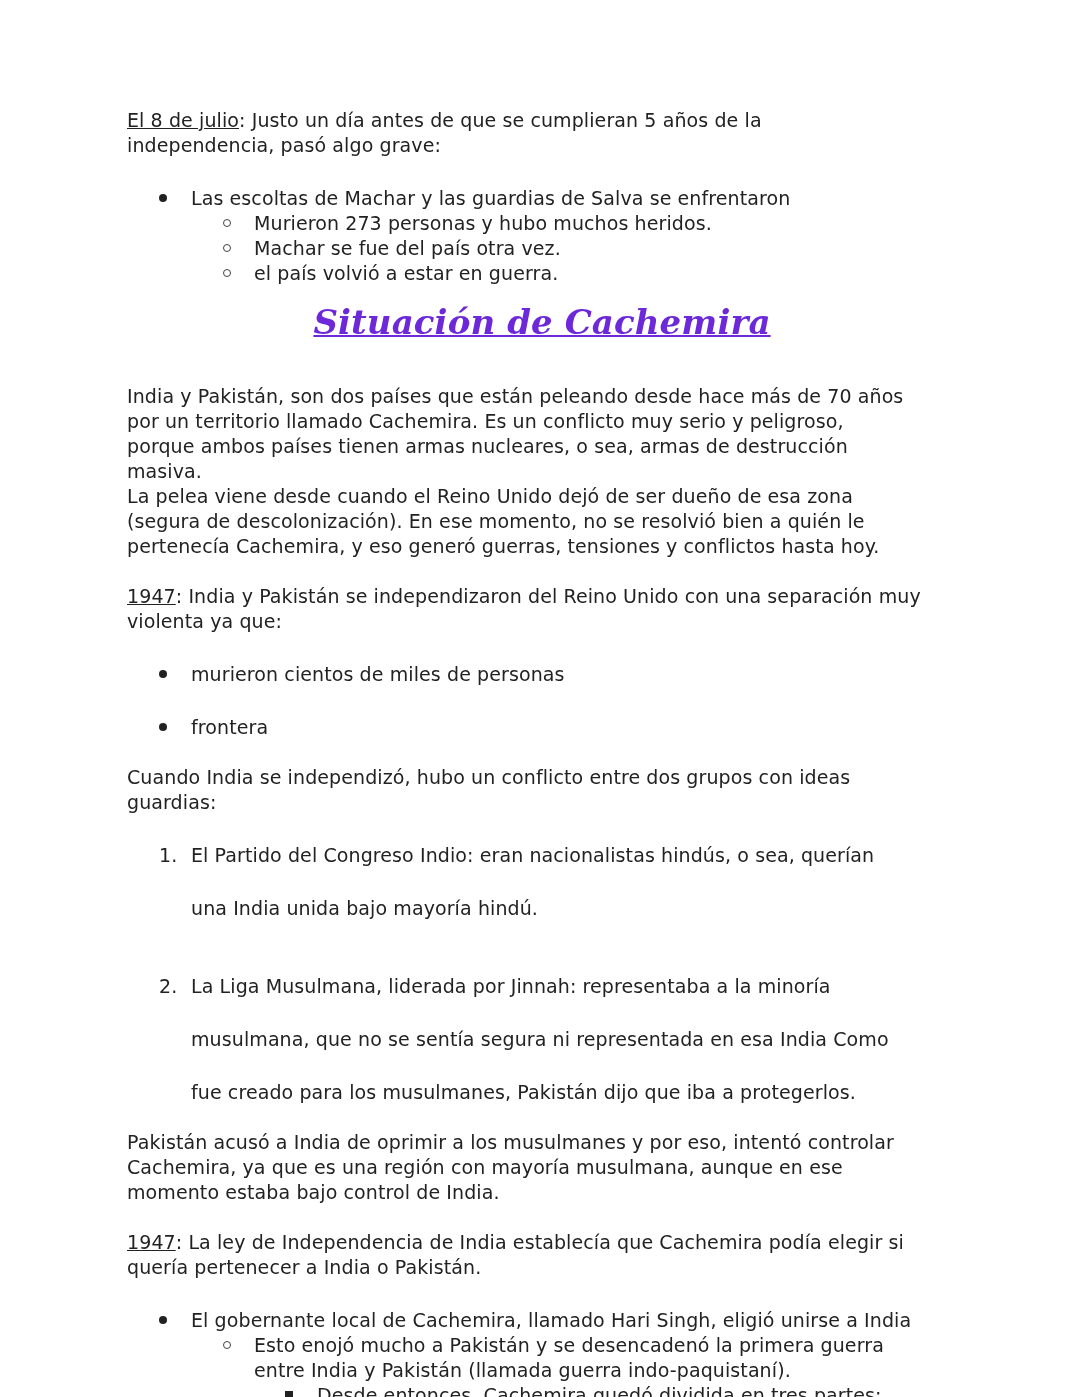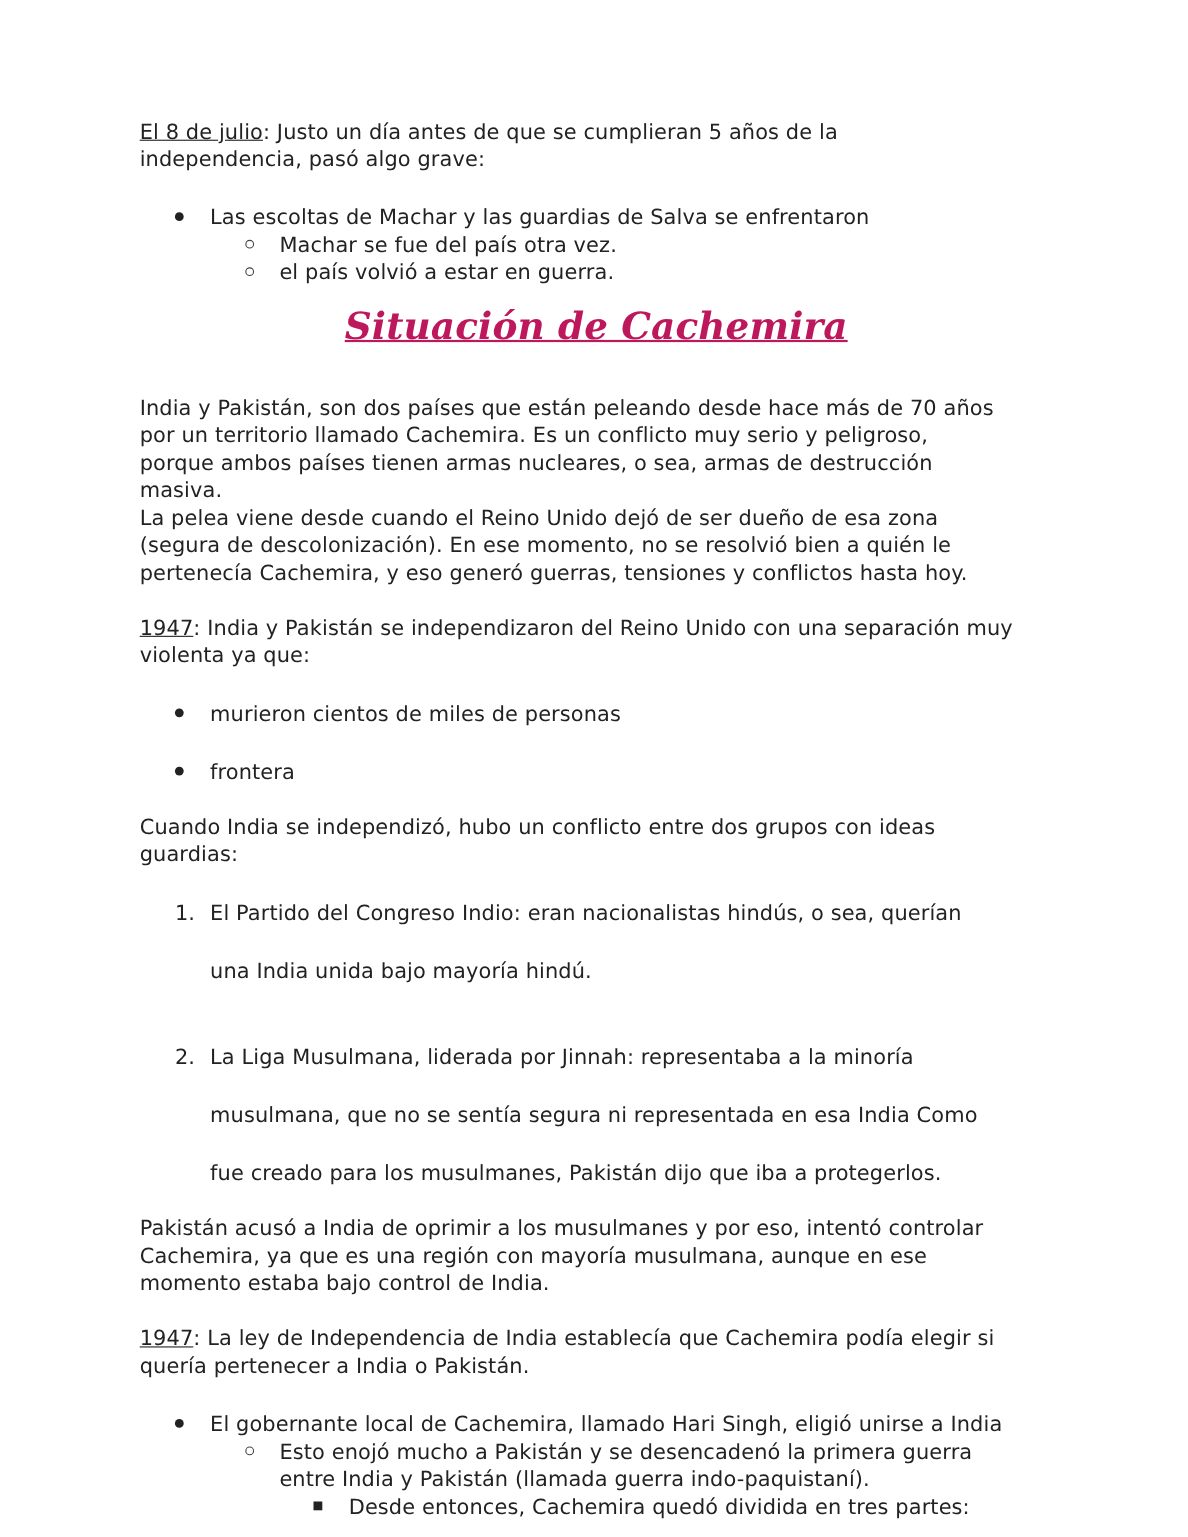--- a/index.html
+++ b/index.html
@@ -32,21 +32,21 @@
     .blank { height: 25px; }
 
     .title {
       font-family: "DejaVu Serif", serif;
       font-weight: bold;
       font-style: italic;
       font-size: 34px;
       text-decoration: underline;
       text-decoration-thickness: 2px;
       text-align: center;
-      color: #be185d;
+      color: #6d28d9;
       margin: 0;
       line-height: 52px;
       padding-top: 10px;
       padding-bottom: 36px;
     }
 
     .row {
       position: relative;
       line-height: 25px;
       white-space: nowrap;
@@ -95,20 +95,24 @@
 
   <div>
     <p class="line"><span class="u">El 8 de julio</span><span>: Justo un día antes de que se cumplieran 5 años de la</span></p>
     <p class="line">independencia, pasó algo grave:</p>
     <div class="row l1">
       <span class="marker"><span class="bullet-disc"></span></span>
       <span>Las escoltas de Machar y las guardias de Salva se enfrentaron</span>
     </div>
     <div class="row l2">
       <span class="marker"><span class="bullet-circle"></span></span>
+      <span>Murieron 273 personas y hubo muchos heridos.</span>
+    </div>
+    <div class="row l2">
+      <span class="marker"><span class="bullet-circle"></span></span>
       <span>Machar se fue del país otra vez.</span>
     </div>
     <div class="row l2">
       <span class="marker"><span class="bullet-circle"></span></span>
       <span>el país volvió a estar en guerra.</span>
     </div>
   </div>
 
   <h1 class="title">Situación de Cachemira</h1>
 

